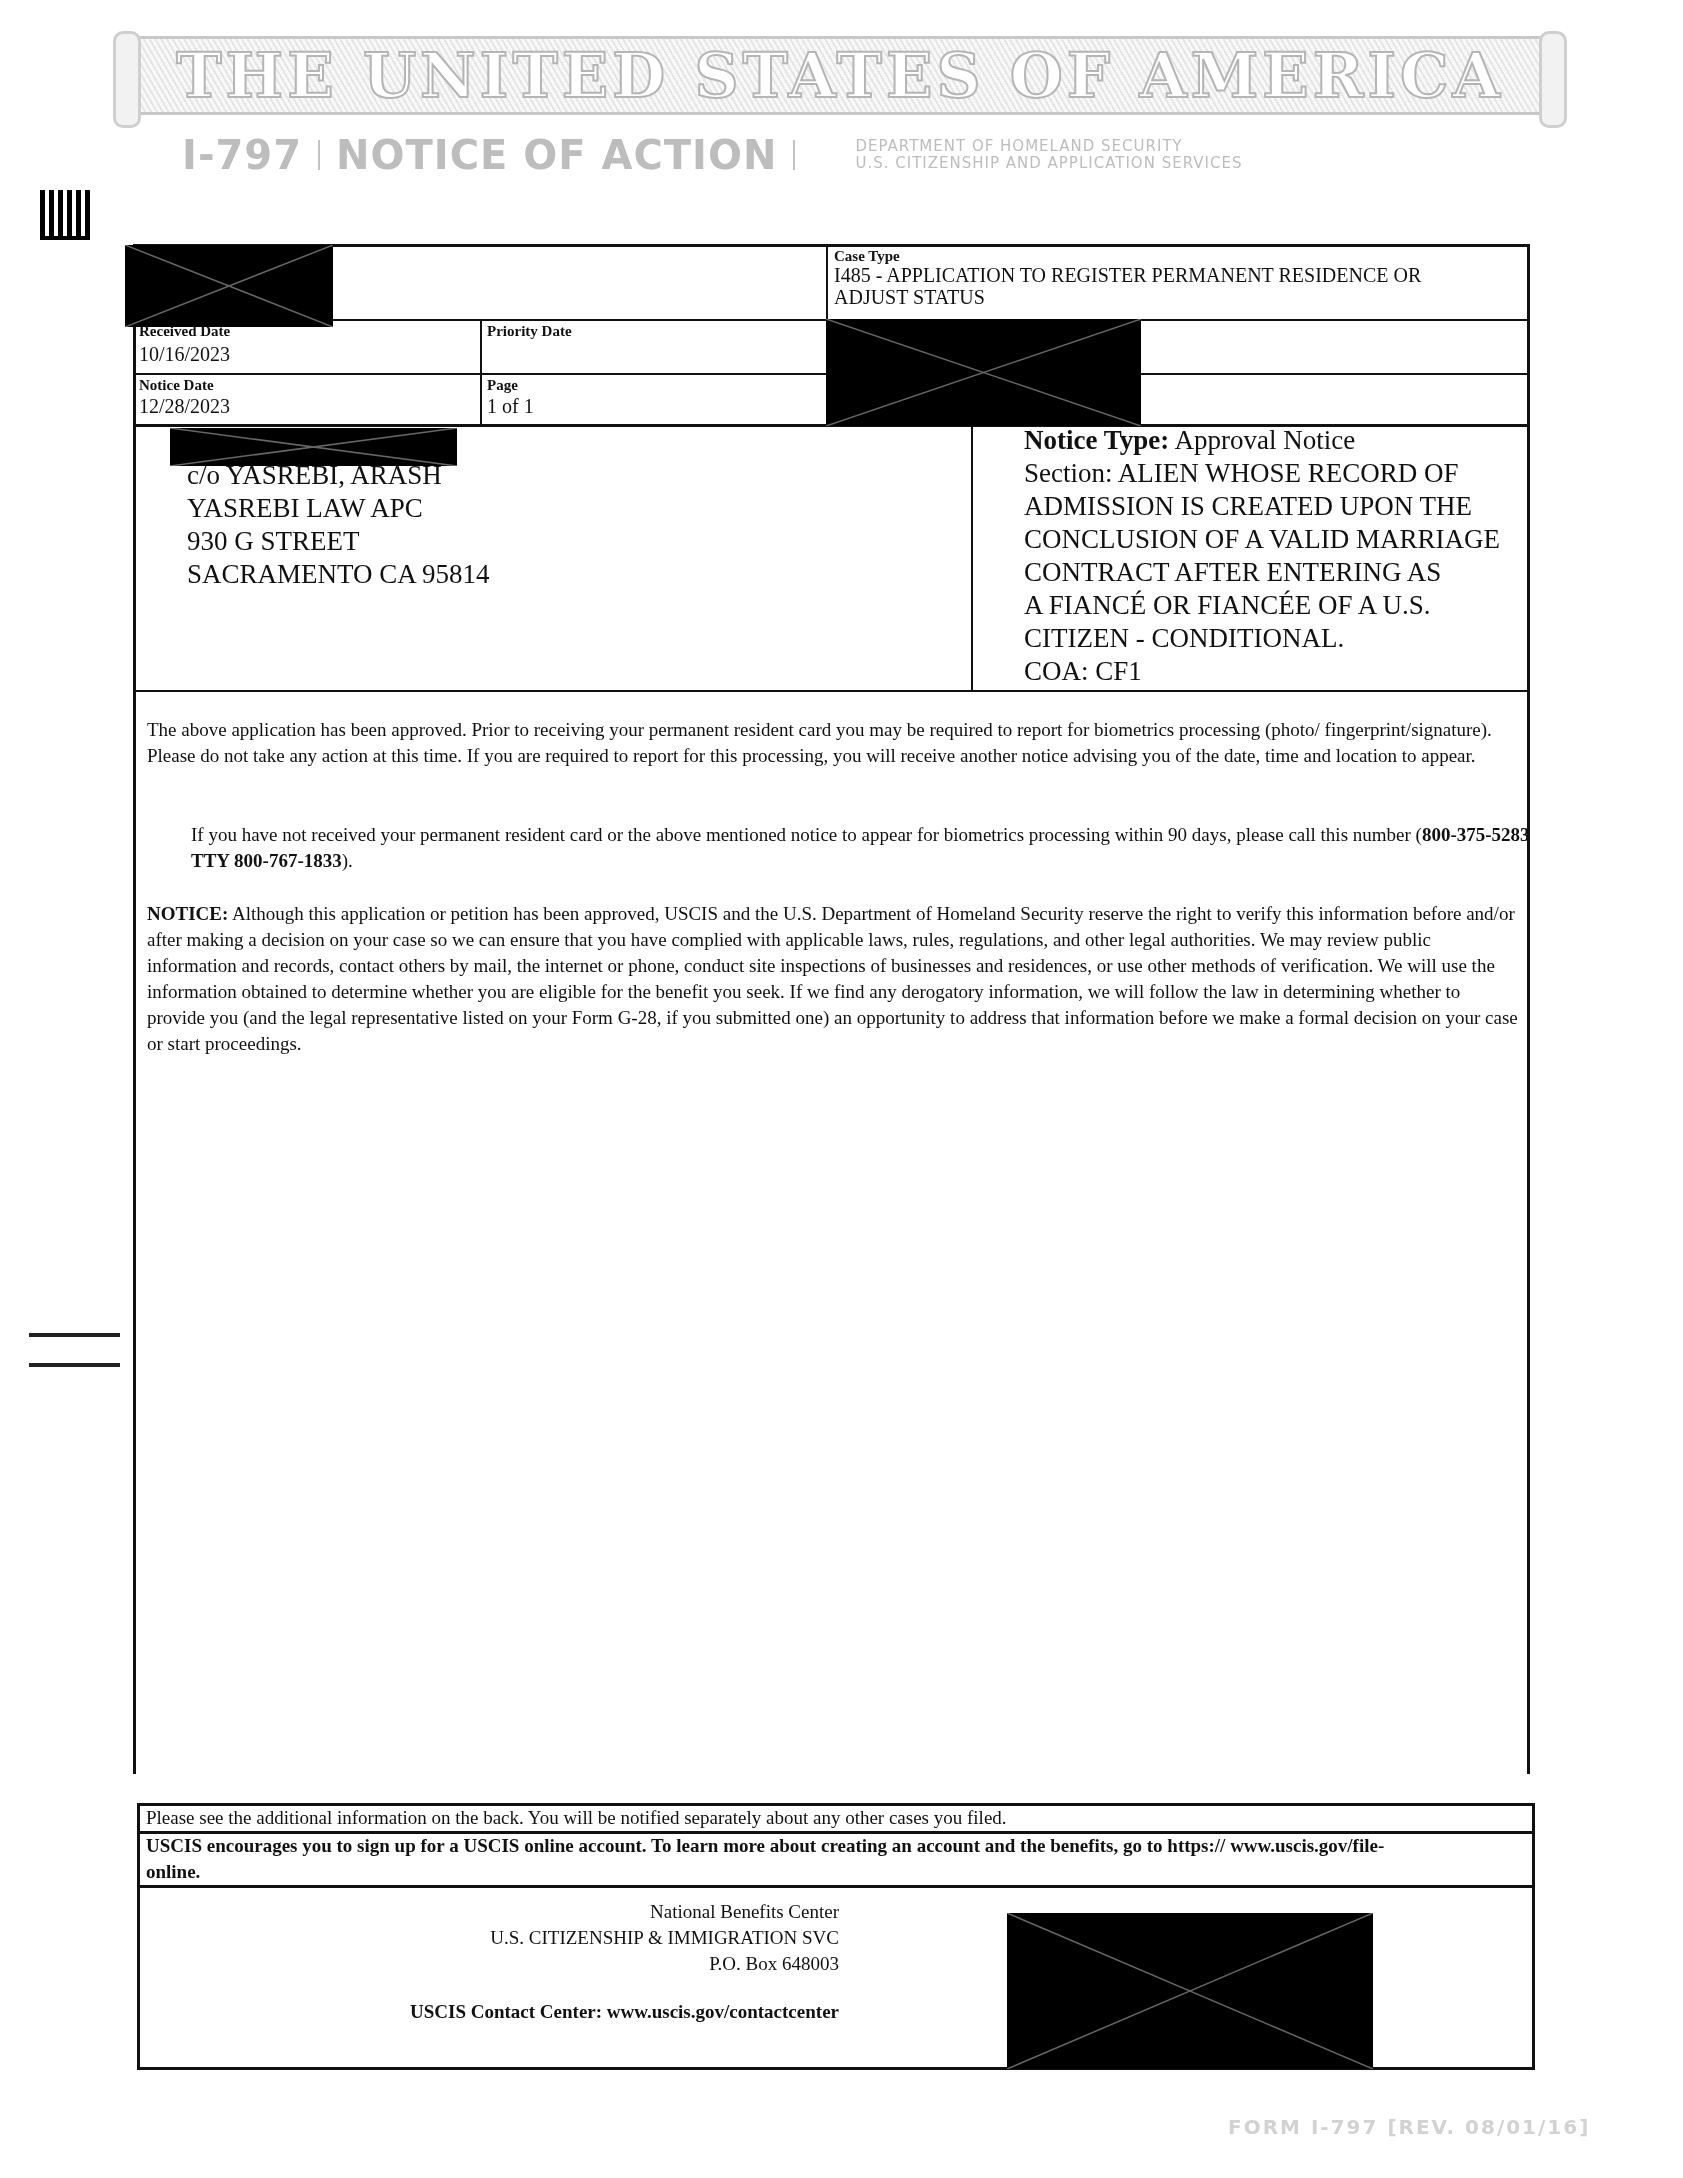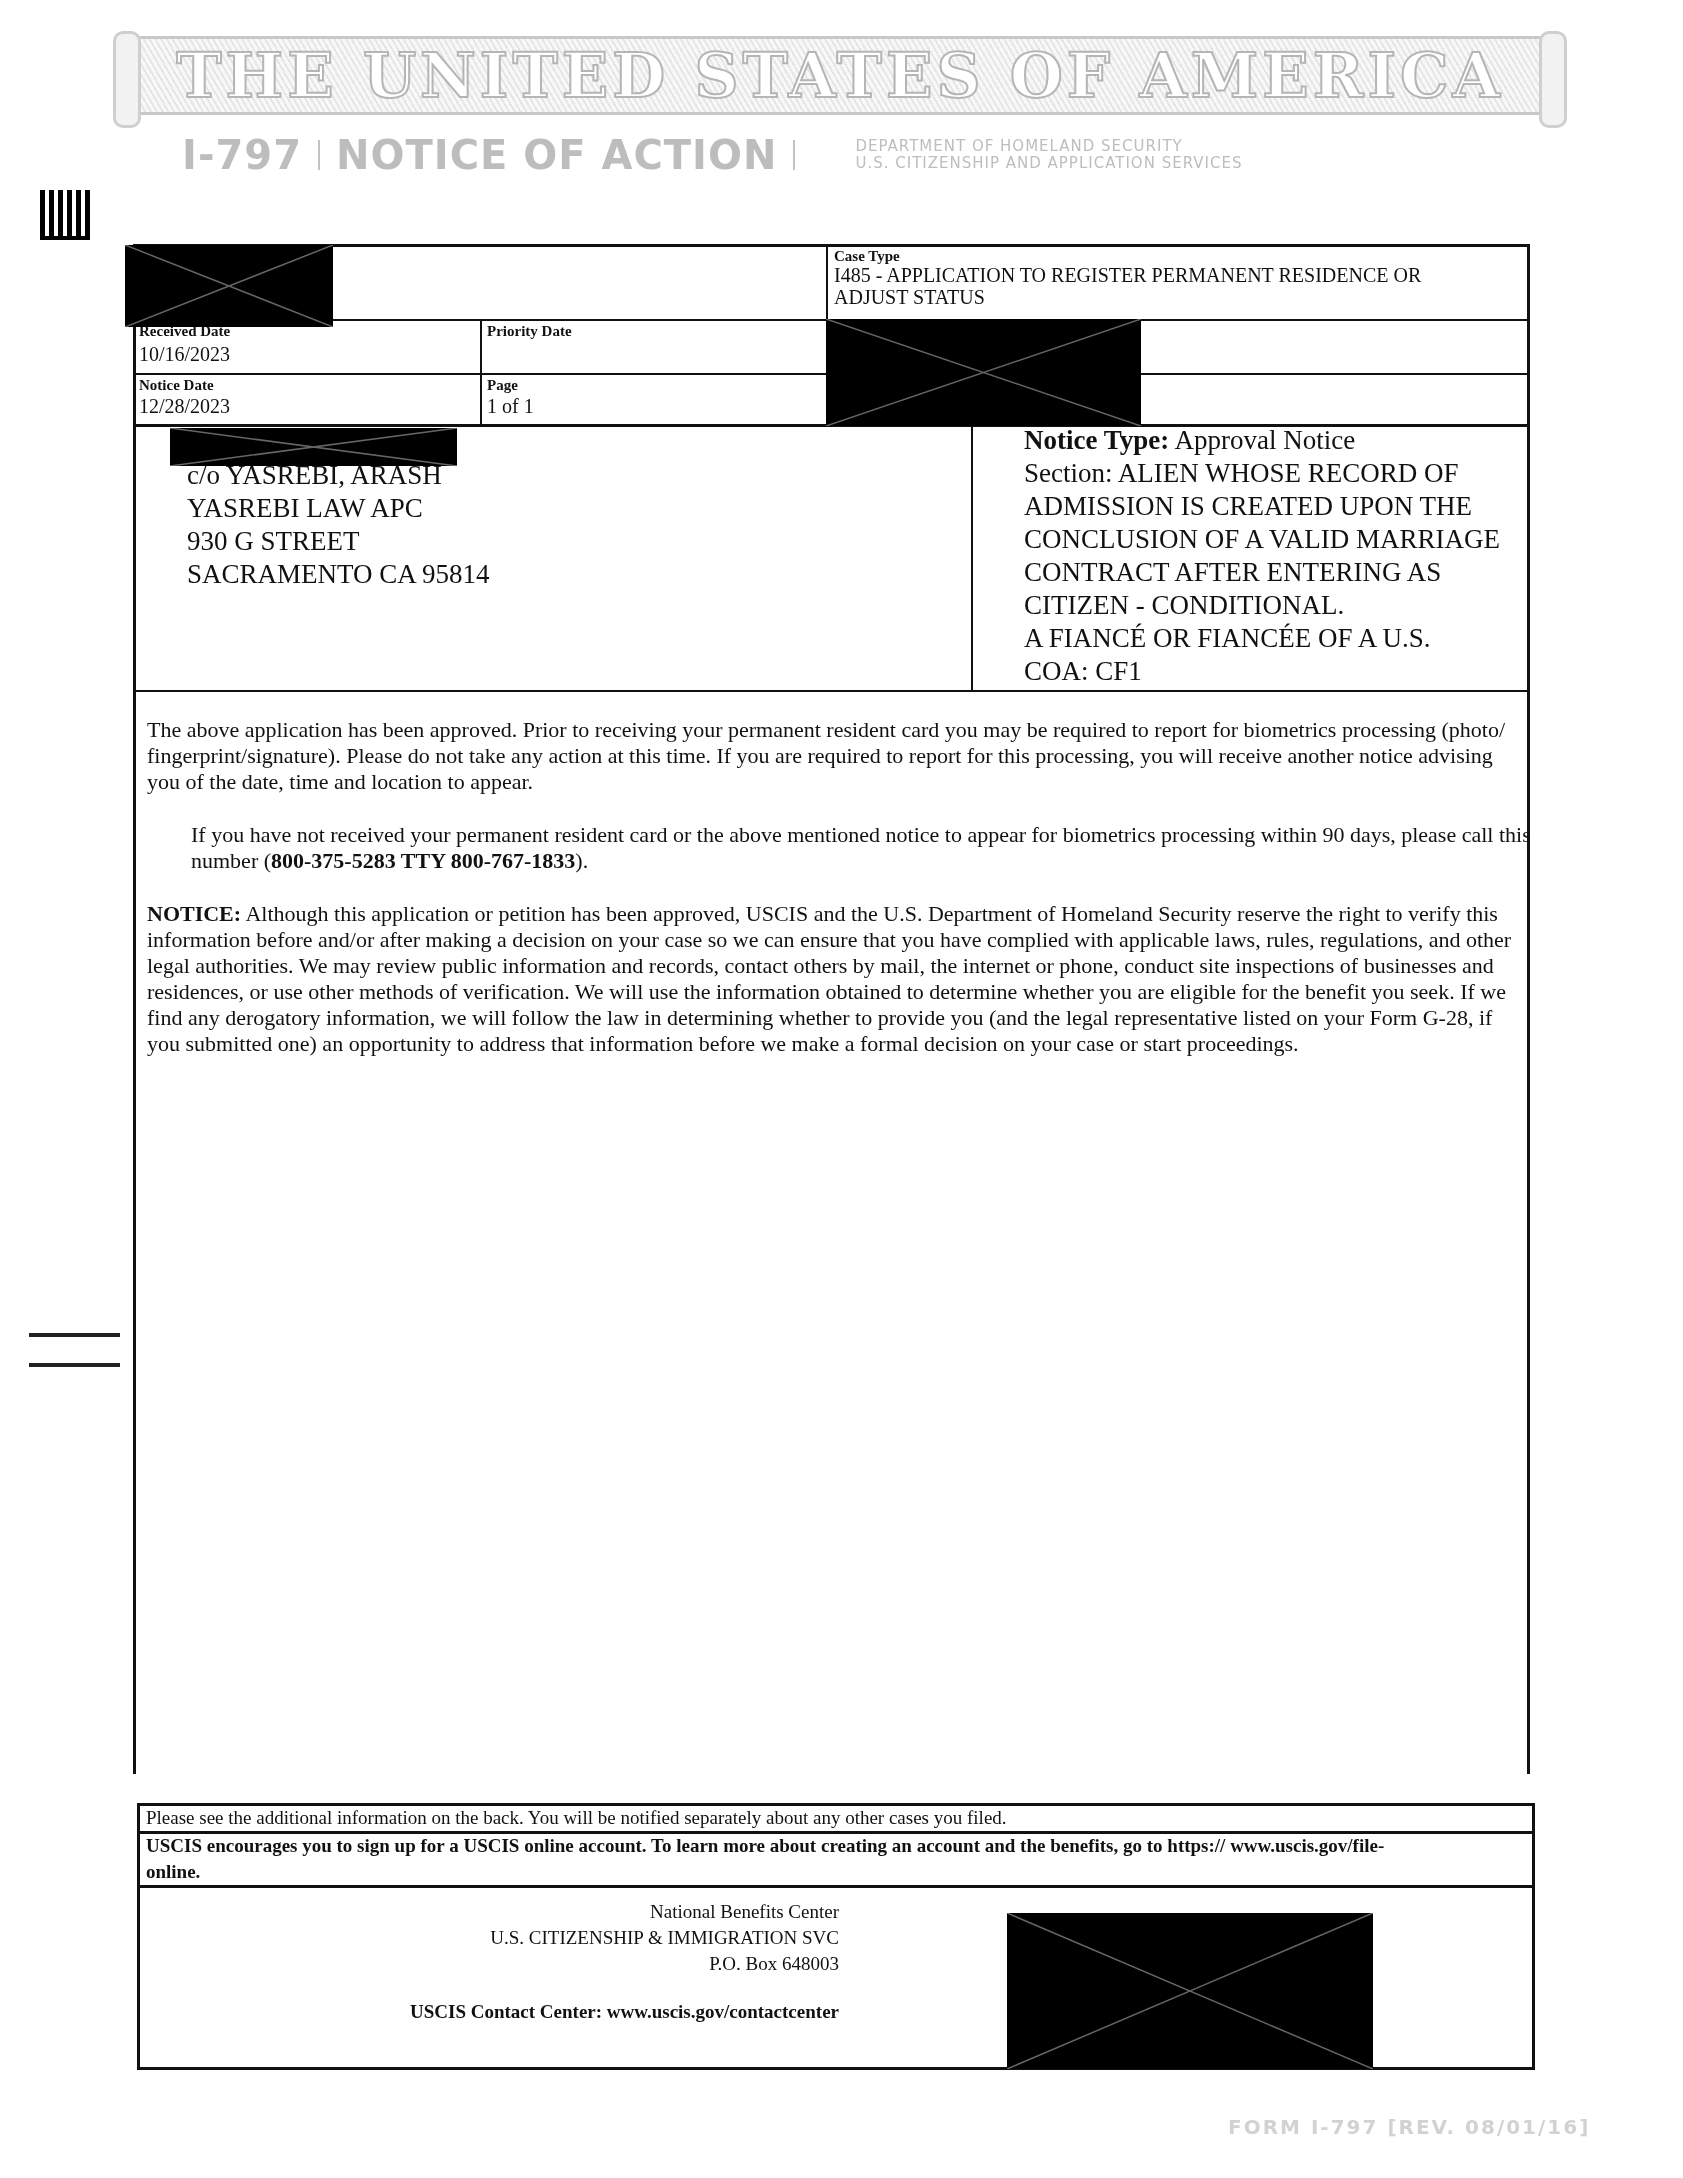--- a/index.html
+++ b/index.html
@@ -53,21 +53,21 @@
     .redact svg { width: 100%; height: 100%; display: block; }
 
     
     .line { background: #111; }
     .cell-label { font-size: 15px; font-weight: bold; line-height: 16px; }
     .cell-value { font-size: 20px; line-height: 22px; }
 
     .addr { font-size: 27px; line-height: 33px; }
     .notice-type { font-size: 27px; line-height: 33px; }
 
-    .body-text { font-size: 22px; line-height: 26px; }
+    .body-text { font-size: 19px; line-height: 26px; }
     .body-text b { font-weight: bold; }
 
     .foot-text { font-size: 19px; line-height: 26px; }
 
     .form-rev {
       left: 1228px; top: 2115px; font-family: "DejaVu Sans", sans-serif;
       font-weight: bold; font-size: 20px; letter-spacing: 2px; color: #d2d2d2;
     }
     .margin-mark { height: 4px; background: #222; }
   </style>
@@ -154,22 +154,22 @@
   <div>930 G STREET</div>
   <div>SACRAMENTO CA  95814</div>
 </div>
 
 <div class="abs notice-type" style="left:1024px;top:424px;width:500px;">
   <div><b>Notice Type:</b><span> Approval Notice</span></div>
   <div>Section: ALIEN WHOSE RECORD OF</div>
   <div>ADMISSION IS CREATED UPON THE</div>
   <div>CONCLUSION OF A VALID MARRIAGE</div>
   <div>CONTRACT AFTER ENTERING AS</div>
+  <div>A FIANCÉ OR FIANCÉE OF A U.S.</div>
   <div>CITIZEN - CONDITIONAL.</div>
-  <div>A FIANCÉ OR FIANCÉE OF A U.S.</div>
   <div>COA: CF1</div>
 </div>
 
 <div class="abs body-text" style="left:147px;top:717px;width:1376px;">The above application has been approved. Prior to receiving your permanent resident card you may be required to report for biometrics processing (photo/ fingerprint/signature). Please do not take any action at this time. If you are required to report for this processing, you will receive another notice advising you of the date, time and location to appear.</div>
 <div class="abs body-text" style="left:147px;top:822px;width:1376px;margin-left:44px;">
   <span>If you have not received your permanent resident card or the above mentioned notice to appear for biometrics processing within 90 days, please call this number (</span><b>800-375-5283 TTY 800-767-1833</b><span>).</span>
 </div>
 <div class="abs body-text" style="left:147px;top:901px;width:1376px;">
   <b>NOTICE:</b><span> Although this application or petition has been approved, USCIS and the U.S. Department of Homeland Security reserve the right to verify this information before and/or after making a decision on your case so we can ensure that you have complied with applicable laws, rules, regulations, and other legal authorities. We may review public information and records, contact others by mail, the internet or phone, conduct site inspections of businesses and residences, or use other methods of verification. We will use the information obtained to determine whether you are eligible for the benefit you seek. If we find any derogatory information, we will follow the law in determining whether to provide you (and the legal representative listed on your Form G-28, if you submitted one) an opportunity to address that information before we make a formal decision on your case or start proceedings.</span>
 </div>

